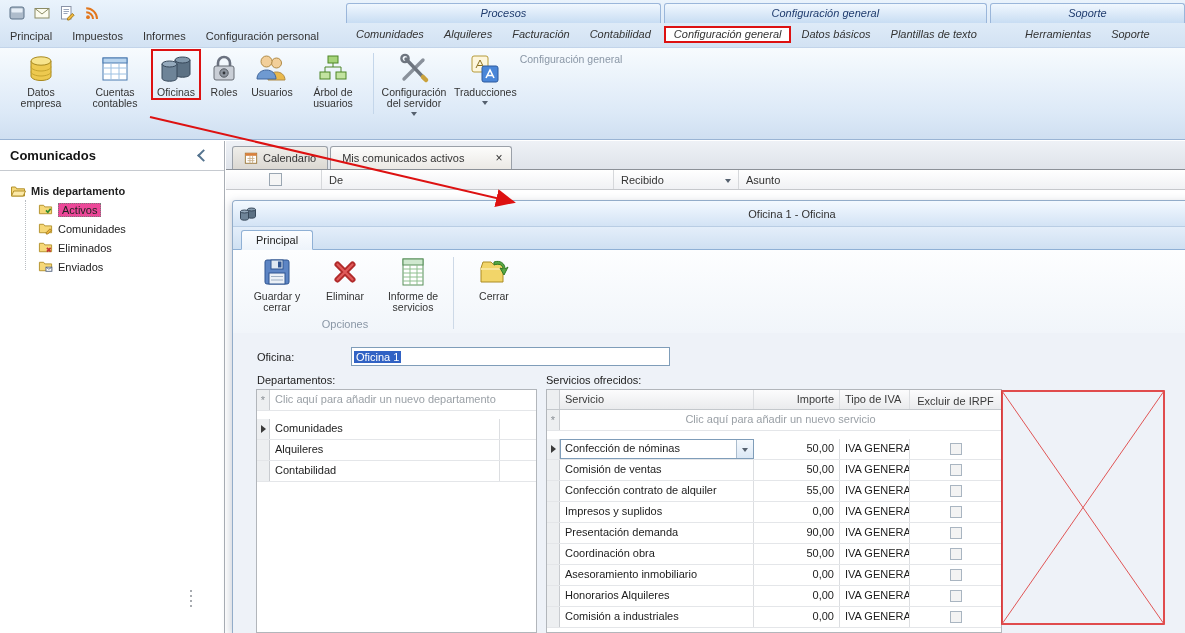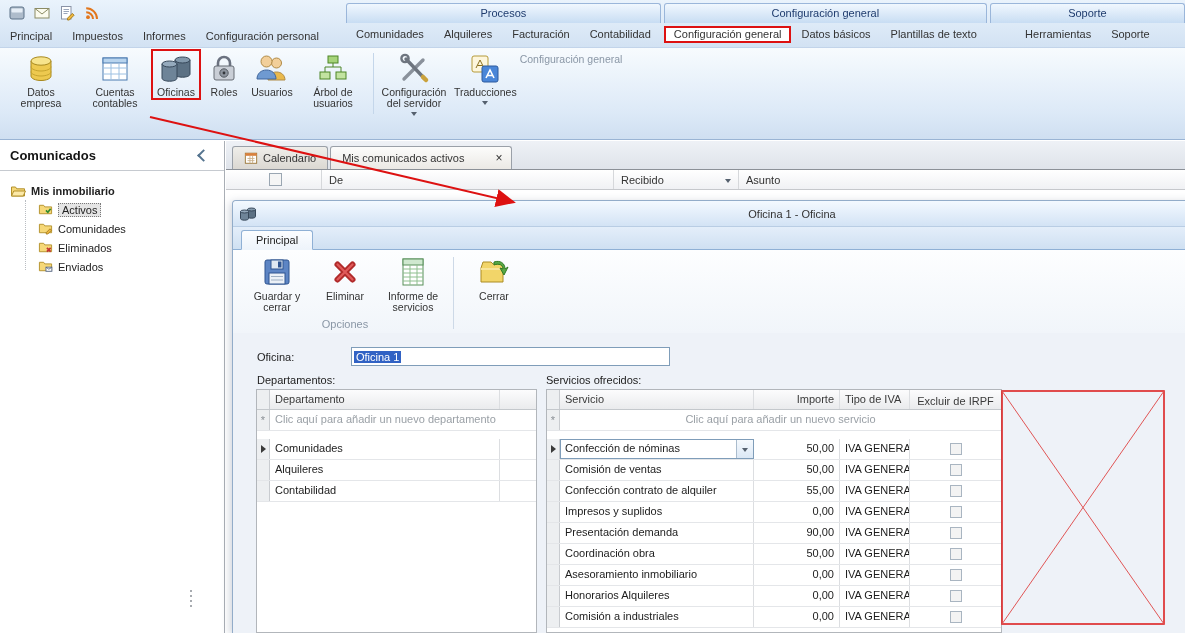--- a/index.html
+++ b/index.html
@@ -42,21 +42,21 @@
            border-right:1px solid #a9aeb5;box-sizing:border-box;}
   .sb-header{height:29px;display:flex;align-items:center;padding:0 10px;border-bottom:1px solid #c6cad0;}
   .sb-title{font-size:13px;font-weight:bold;color:#141414;flex:1;}
   .chev-left{width:7px;height:7px;border-left:2px solid #55748f;border-bottom:2px solid #55748f;
              transform:rotate(45deg);display:inline-block;margin-right:6px;}
   .tree{padding:10px 4px 0 10px;position:relative;}
   .tree-root{display:flex;align-items:center;gap:5px;height:19px;font-weight:bold;}
   .tree-kids{position:relative;margin-left:8px;}
   .tree-kids::before{content:"";position:absolute;left:7px;top:0;bottom:6px;border-left:1px dotted #b9bdc2;}
   .tree-item{display:flex;align-items:center;gap:5px;height:19px;margin-left:20px;}
-  .tree-item.selected .ti-label{border:1px dotted #7a7a7a;padding:0 3px;background:#e5e5e5;}
+  .tree-item.selected .ti-label{border:1px dotted #7a7a7a;padding:0 3px;background:#ec4899;}
   .splitter-dots{position:absolute;left:190px;bottom:26px;display:flex;flex-direction:column;gap:3px;}
   .splitter-dots i{width:2px;height:2px;background:#8a8f96;border-radius:50%;}
 
   
   .content{position:absolute;top:141px;left:226px;right:0;bottom:0;background:#fff;}
   .doc-tabs{height:29px;background:linear-gradient(#eef1f6,#dfe3ea);border-bottom:1px solid #8b9097;
             display:flex;align-items:flex-end;padding-left:6px;box-sizing:border-box;}
   .dtab{display:flex;align-items:center;gap:5px;padding:0 11px;height:23px;box-sizing:border-box;
         border:1px solid #9aa0a8;border-bottom:none;border-radius:3px 3px 0 0;
         background:linear-gradient(#efeeea,#dbd8d2);color:#333;margin-right:2px;white-space:nowrap;}
@@ -183,21 +183,21 @@
             </span>
           </span>
         </div>
       <div class="tabs-row" id="left-tabs">
           <span class="rtab">Principal</span>
           <span class="rtab">Impuestos</span>
           <span class="rtab">Informes</span>
           <span class="rtab">Configuración personal</span>
         </div>
     </div>
-    <div id="group-cols" style="display:flex;flex:1;">
+    <div id="group-cols" style="display:flex;flex:1;font-style:italic;">
         <div class="group-col">
           <div class="ghdr">Procesos</div>
           <div class="tabs-row">
             <span class="rtab">Comunidades</span>
             <span class="rtab">Alquileres</span>
             <span class="rtab">Facturación</span>
             <span class="rtab">Contabilidad</span>
           </div>
         </div>
         <div class="group-col">
@@ -321,21 +321,21 @@
       <span class="chev-left"></span>
     </div>
     <div class="tree" id="tree">
         <div class="tree-root">
           <span class="icon" style="width: 16px; height: 16px;">
             <svg viewBox="0 0 16 16" width="100%" height="100%">
               <path d="M1.5 13V4h4l1.2 1.8h7.8V13z" fill="#f6d878" stroke="#b3912c"></path>
               <path d="M1.5 13l2.3-5h11.7l-2.3 5z" fill="#fce9a8" stroke="#b3912c"></path>
             </svg>
           </span>
-          <span class="tr-label">Mis inmobiliario</span>
+          <span class="tr-label">Mis departamento</span>
         </div>
         <div class="tree-kids">
           <div class="tree-item selected">
             <span class="icon" style="width: 15px; height: 15px;">
               <svg viewBox="0 0 16 16" width="100%" height="100%">
                 <path d="M1.5 12.5V3.5h4.5l1.2 1.7h7.3v7.3z" fill="#f6d878" stroke="#b3912c"></path>
                 <path d="M8.5 9l2 2 3-3.8" fill="none" stroke="#2f8a2f" stroke-width="1.8"></path>
               </svg>
             </span>
             <span class="ti-label">Activos</span>
@@ -489,25 +489,20 @@
     <div class="dlg-body">
       <div class="field-row">
         <span class="f-label">Oficina:</span>
         <span class="f-input">
           <span class="sel">Oficina 1</span>
         </span>
       </div>
       <div class="sec-label dep">Departamentos:</div>
       <div class="sec-label ser">Servicios ofrecidos:</div>
       <div class="grid dept-grid" id="dept-grid">
-          <div class="g-hrow">
-            <div class="g-ind"></div>
-            <div class="g-cell name">Departamento</div>
-            <div class="g-cell extra"></div>
-          </div>
           <div class="g-row newrow">
             <div class="g-ind">*</div>
             <div class="g-cell span">Clic aquí para añadir un nuevo departamento</div>
           </div>
           <div class="g-spacer"></div>
           <div class="g-row">
             <div class="g-ind">
               <span class="tri-right"></span>
             </div>
             <div class="g-cell name">Comunidades</div>

